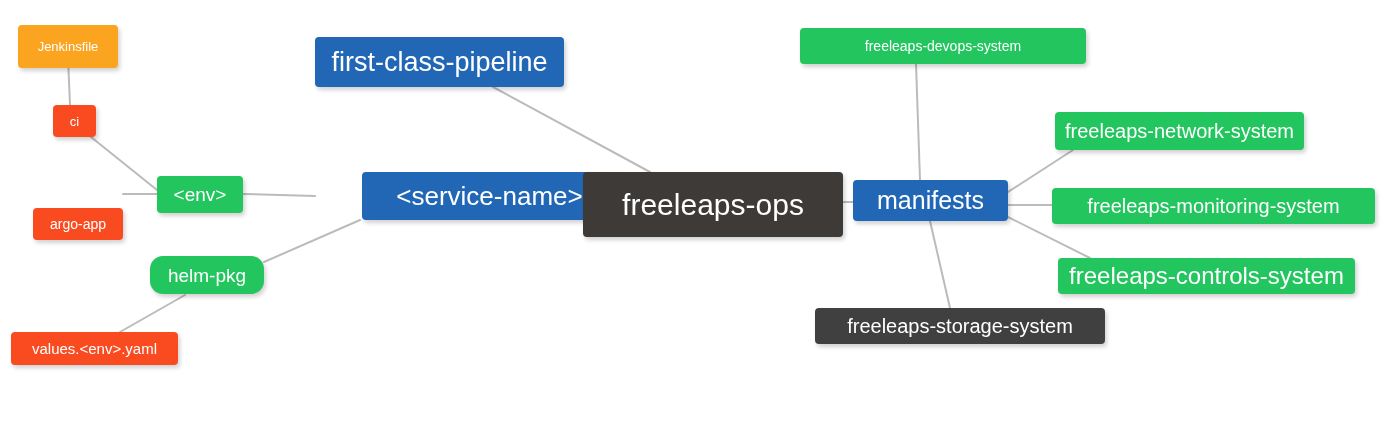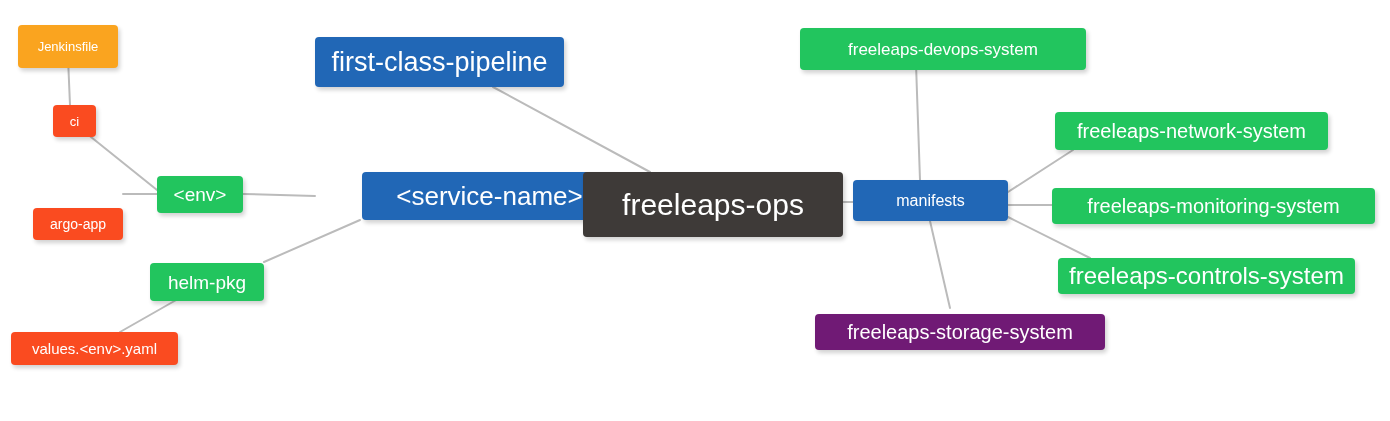--- a/index.html
+++ b/index.html
@@ -71,47 +71,47 @@
       </div>
       <div class="node" style="left: 53px; top: 105px; width: 43px; height: 32px; background: rgb(250, 75, 32); font-size: 13px;">
         <span class="node-label">ci</span>
       </div>
       <div class="node" style="left: 33px; top: 178px; width: 90px; height: 32px; background: rgb(250, 75, 32); font-size: 14px; margin-top: 30px;">
         <span class="node-label">argo-app</span>
       </div>
       <div class="node" style="left: 157px; top: 176px; width: 86px; height: 37px; background: rgb(34, 197, 94); font-size: 19px;">
         <span class="node-label">&lt;env&gt;</span>
       </div>
-      <div class="node" style="left: 150px; top: 263px; width: 114px; height: 38px; background: rgb(34, 197, 94); font-size: 19px;">
+      <div class="node" style="left: 150px; top: 256px; width: 114px; height: 38px; background: rgb(34, 197, 94); font-size: 19px; border-radius: 13px;">
         <span class="node-label">helm-pkg</span>
       </div>
       <div class="node" style="left: 11px; top: 332px; width: 167px; height: 33px; background: rgb(250, 75, 32); font-size: 15px; text-align: right;">
         <span class="node-label">values.&lt;env&gt;.yaml</span>
       </div>
       <div class="node" style="left: 315px; top: 37px; width: 249px; height: 50px; background: rgb(33, 103, 182); font-size: 27px;">
         <span class="node-label">first-class-pipeline</span>
       </div>
       <div class="node" style="left: 315px; top: 172px; width: 255px; height: 48px; background: rgb(33, 103, 182); font-size: 26px; margin-left: 47px;">
         <span class="node-label">&lt;service-name&gt;</span>
       </div>
       <div class="node" style="left: 583px; top: 172px; width: 260px; height: 65px; background: rgb(62, 58, 56); font-size: 30px;">
         <span class="node-label">freeleaps-ops</span>
       </div>
-      <div class="node" style="left: 853px; top: 180px; width: 155px; height: 41px; background: rgb(33, 103, 182); font-size: 16px;">
+      <div class="node" style="left: 853px; top: 180px; width: 155px; height: 41px; background: rgb(33, 103, 182); font-size: 25px;">
         <span class="node-label">manifests</span>
       </div>
-      <div class="node" style="left: 800px; top: 28px; width: 286px; height: 42px; background: rgb(34, 197, 94); font-size: 17px;">
+      <div class="node" style="left: 800px; top: 28px; width: 286px; height: 36px; background: rgb(34, 197, 94); font-size: 14px;">
         <span class="node-label">freeleaps-devops-system</span>
       </div>
-      <div class="node" style="left: 1055px; top: 112px; width: 273px; height: 38px; background: rgb(34, 197, 94); font-size: 20px;">
+      <div class="node" style="left: 1055px; top: 112px; width: 249px; height: 38px; background: rgb(34, 197, 94); font-size: 20px;">
         <span class="node-label">freeleaps-network-system</span>
       </div>
       <div class="node" style="left: 1052px; top: 188px; width: 323px; height: 36px; background: rgb(34, 197, 94); font-size: 20px;">
         <span class="node-label">freeleaps-monitoring-system</span>
       </div>
       <div class="node" style="left: 1058px; top: 258px; width: 297px; height: 36px; background: rgb(34, 197, 94); font-size: 24px;">
         <span class="node-label">freeleaps-controls-system</span>
       </div>
-      <div class="node" style="left: 815px; top: 308px; width: 290px; height: 36px; background: #701a75; font-size: 20px; margin-top: 6px;">
+      <div class="node" style="left: 815px; top: 308px; width: 290px; height: 36px; background: #404040; font-size: 20px;">
         <span class="node-label">freeleaps-storage-system</span>
       </div>
     </div>
 </div>
 
 </body></html>

